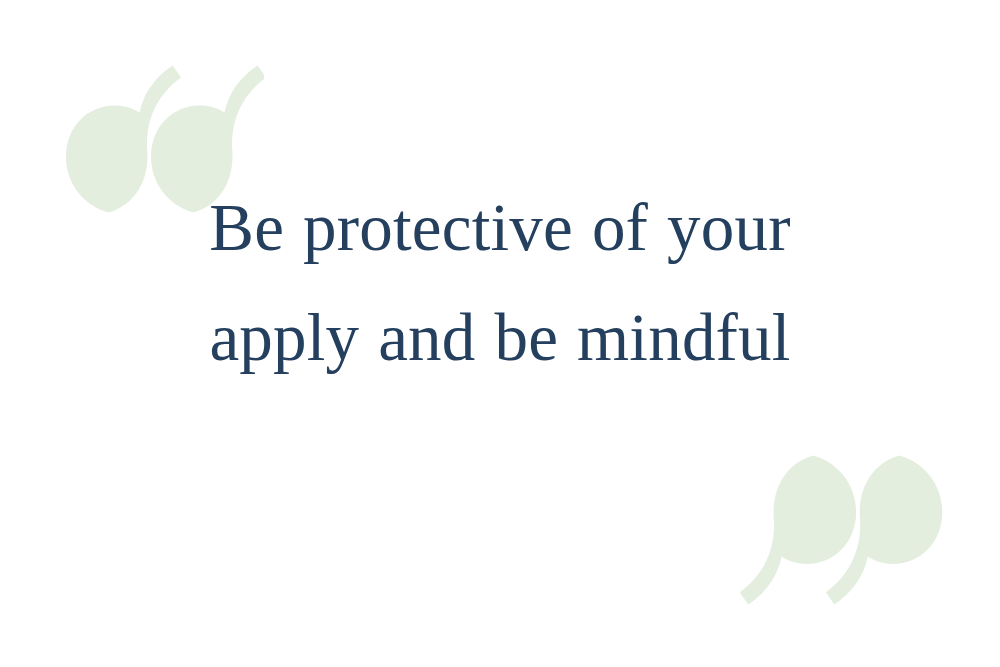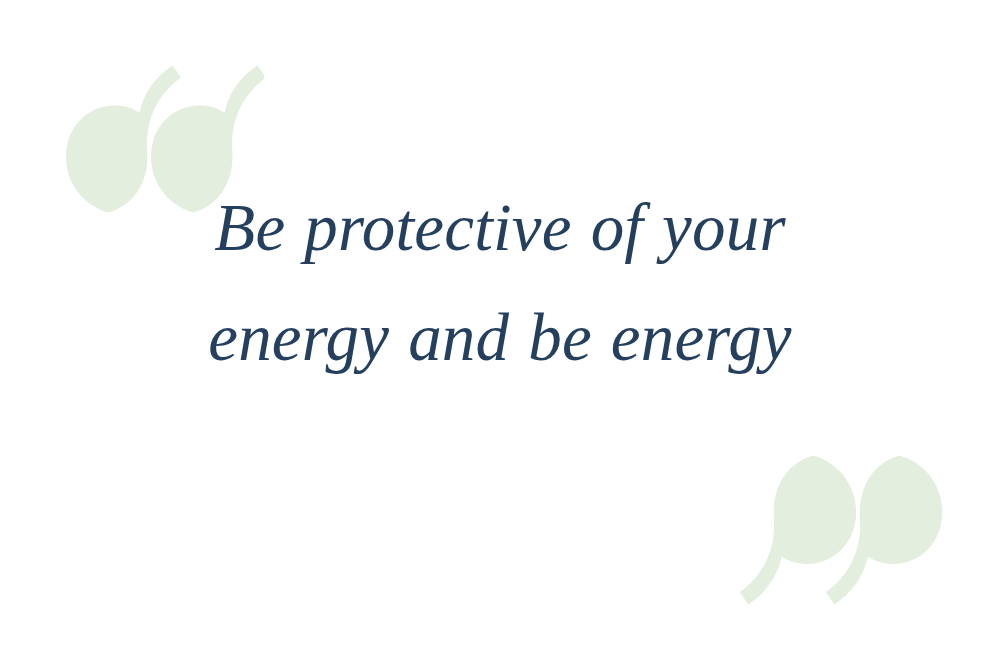--- a/index.html
+++ b/index.html
@@ -64,21 +64,20 @@
     font-family: "Liberation Serif", "DejaVu Serif", serif;
     font-size: 67px;
     font-weight: 400;
     line-height: 110px;
     letter-spacing: 0.2px;
     word-spacing: 2px;
   }
   #quote-text .quote-line {
     display: block;
     white-space: nowrap;
-    font-style: italic;
   }
 </style>
 </head>
 <body>
 
 <div id="quote-card">
 
   <div class="quote-mark" id="quote-mark-open" aria-hidden="true">
     <svg viewBox="0 0 200 150" xmlns="http://www.w3.org/2000/svg">
 
@@ -122,16 +121,16 @@
         C 164.5 29.5, 176.0 13.0, 193.5 1.5
         L 202.0 13.5
         C 180.0 29.5, 168.0 52.5, 168.0 80.0
         C 168.0 82.0, 168.1 84.0, 168.3 86.0
         C 170.5 117.0, 155.5 141.0, 129.5 148.5 Z"></path>
     </svg>
   </div>
 
   <blockquote id="quote-text">
     <span class="quote-line">Be protective of your</span>
-    <span class="quote-line">energy and be energy</span>
+    <span class="quote-line">apply and be mindful</span>
   </blockquote>
 
 </div>
 
 </body></html>

